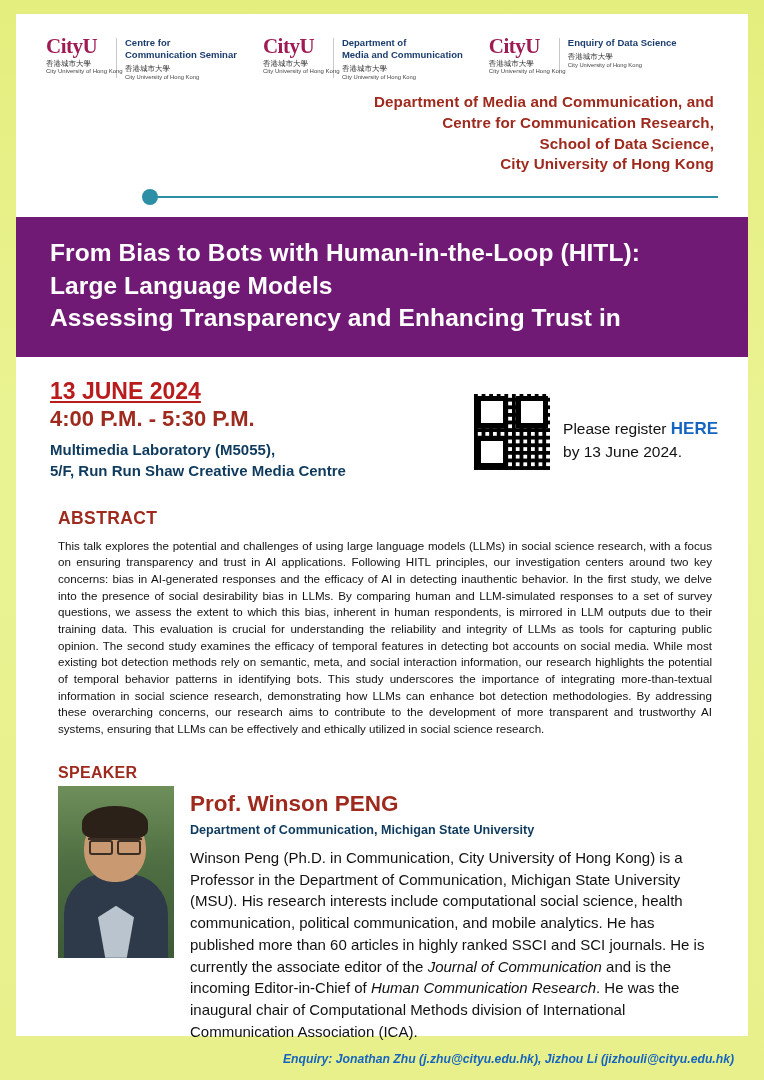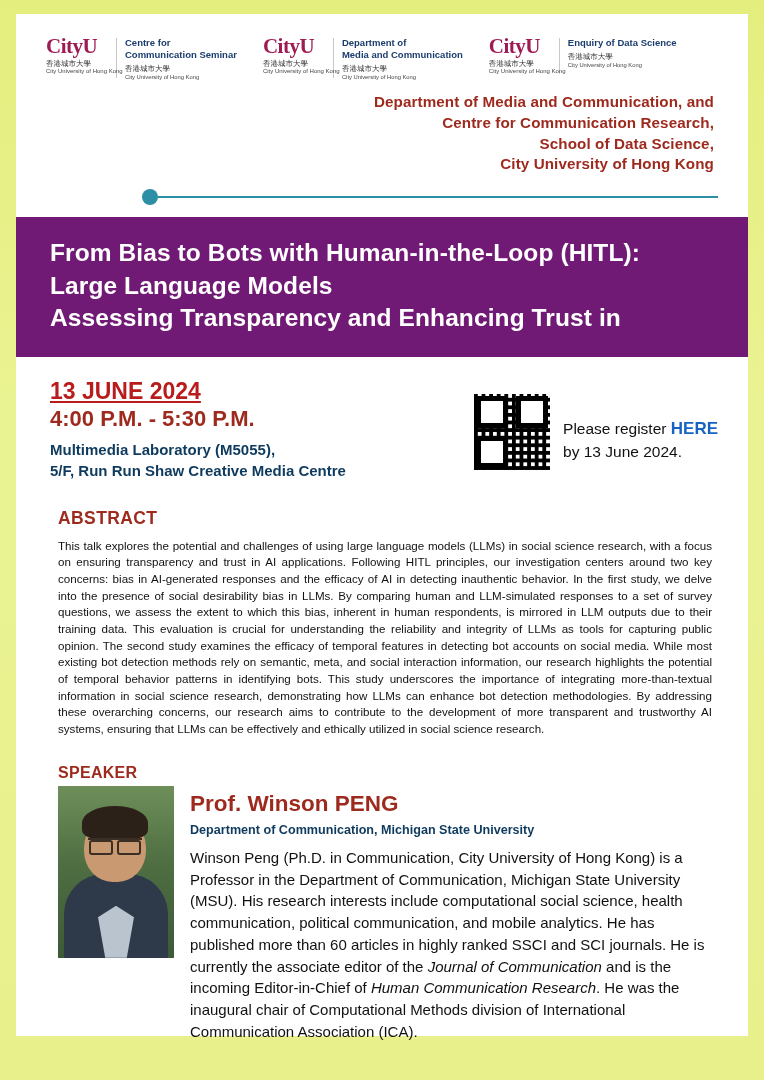--- a/index.html
+++ b/index.html
@@ -461,13 +461,14 @@
       </div>
       <div class="speaker-info">
         <div class="speaker-name">Prof. Winson PENG</div>
         <div class="speaker-affil">Department of Communication, Michigan State University</div>
         <div class="speaker-bio"><span>Winson Peng (Ph.D. in Communication, City University of Hong Kong) is a Professor in the Department of Communication, Michigan State University (MSU). His research interests include computational social science, health communication, political communication, and mobile analytics. He has published more than 60 articles in highly ranked SSCI and SCI journals. He is currently the associate editor of the </span><i>Journal of Communication</i><span> and is the incoming Editor-in-Chief of </span><i>Human Communication Research</i><span>. He was the inaugural chair of Computational Methods division of International Communication Association (ICA).</span></div>
       </div>
     </div>
 
   </div>
 
+  <div class="footer">Enquiry: Jonathan Zhu (j.zhu@cityu.edu.hk), Jizhou Li (jizhouli@cityu.edu.hk)</div>
 </div>
 
 </body></html>

